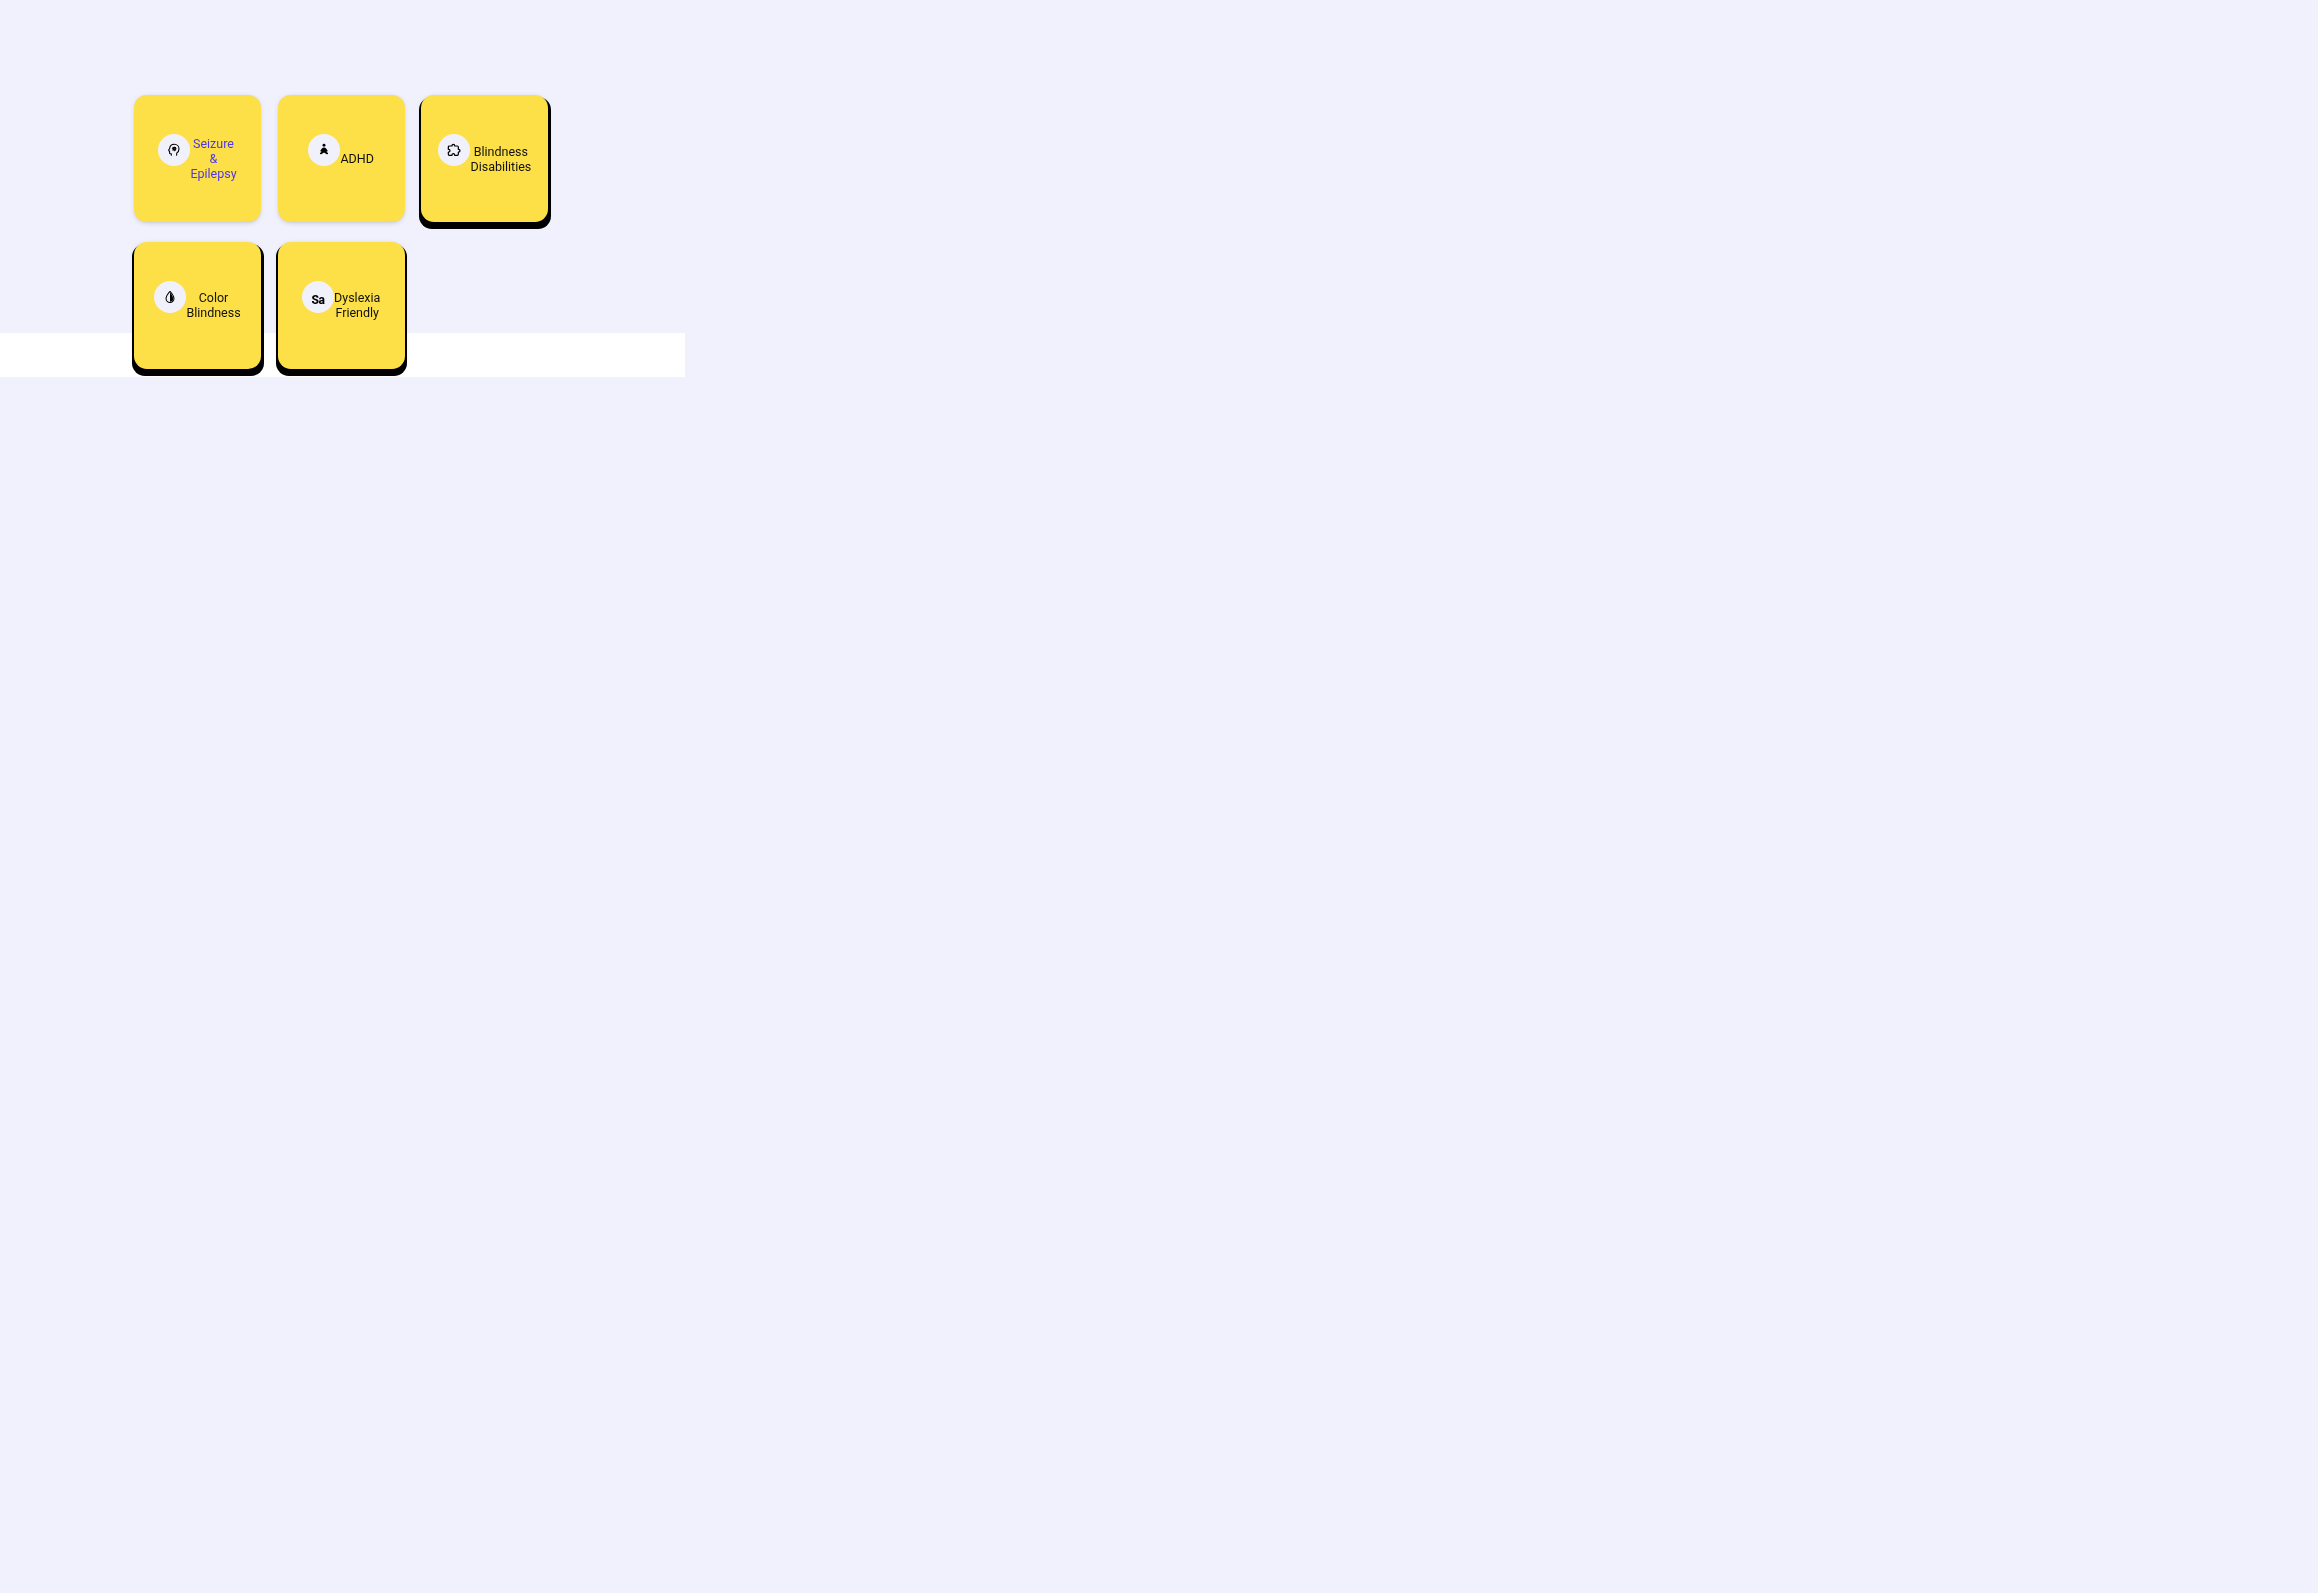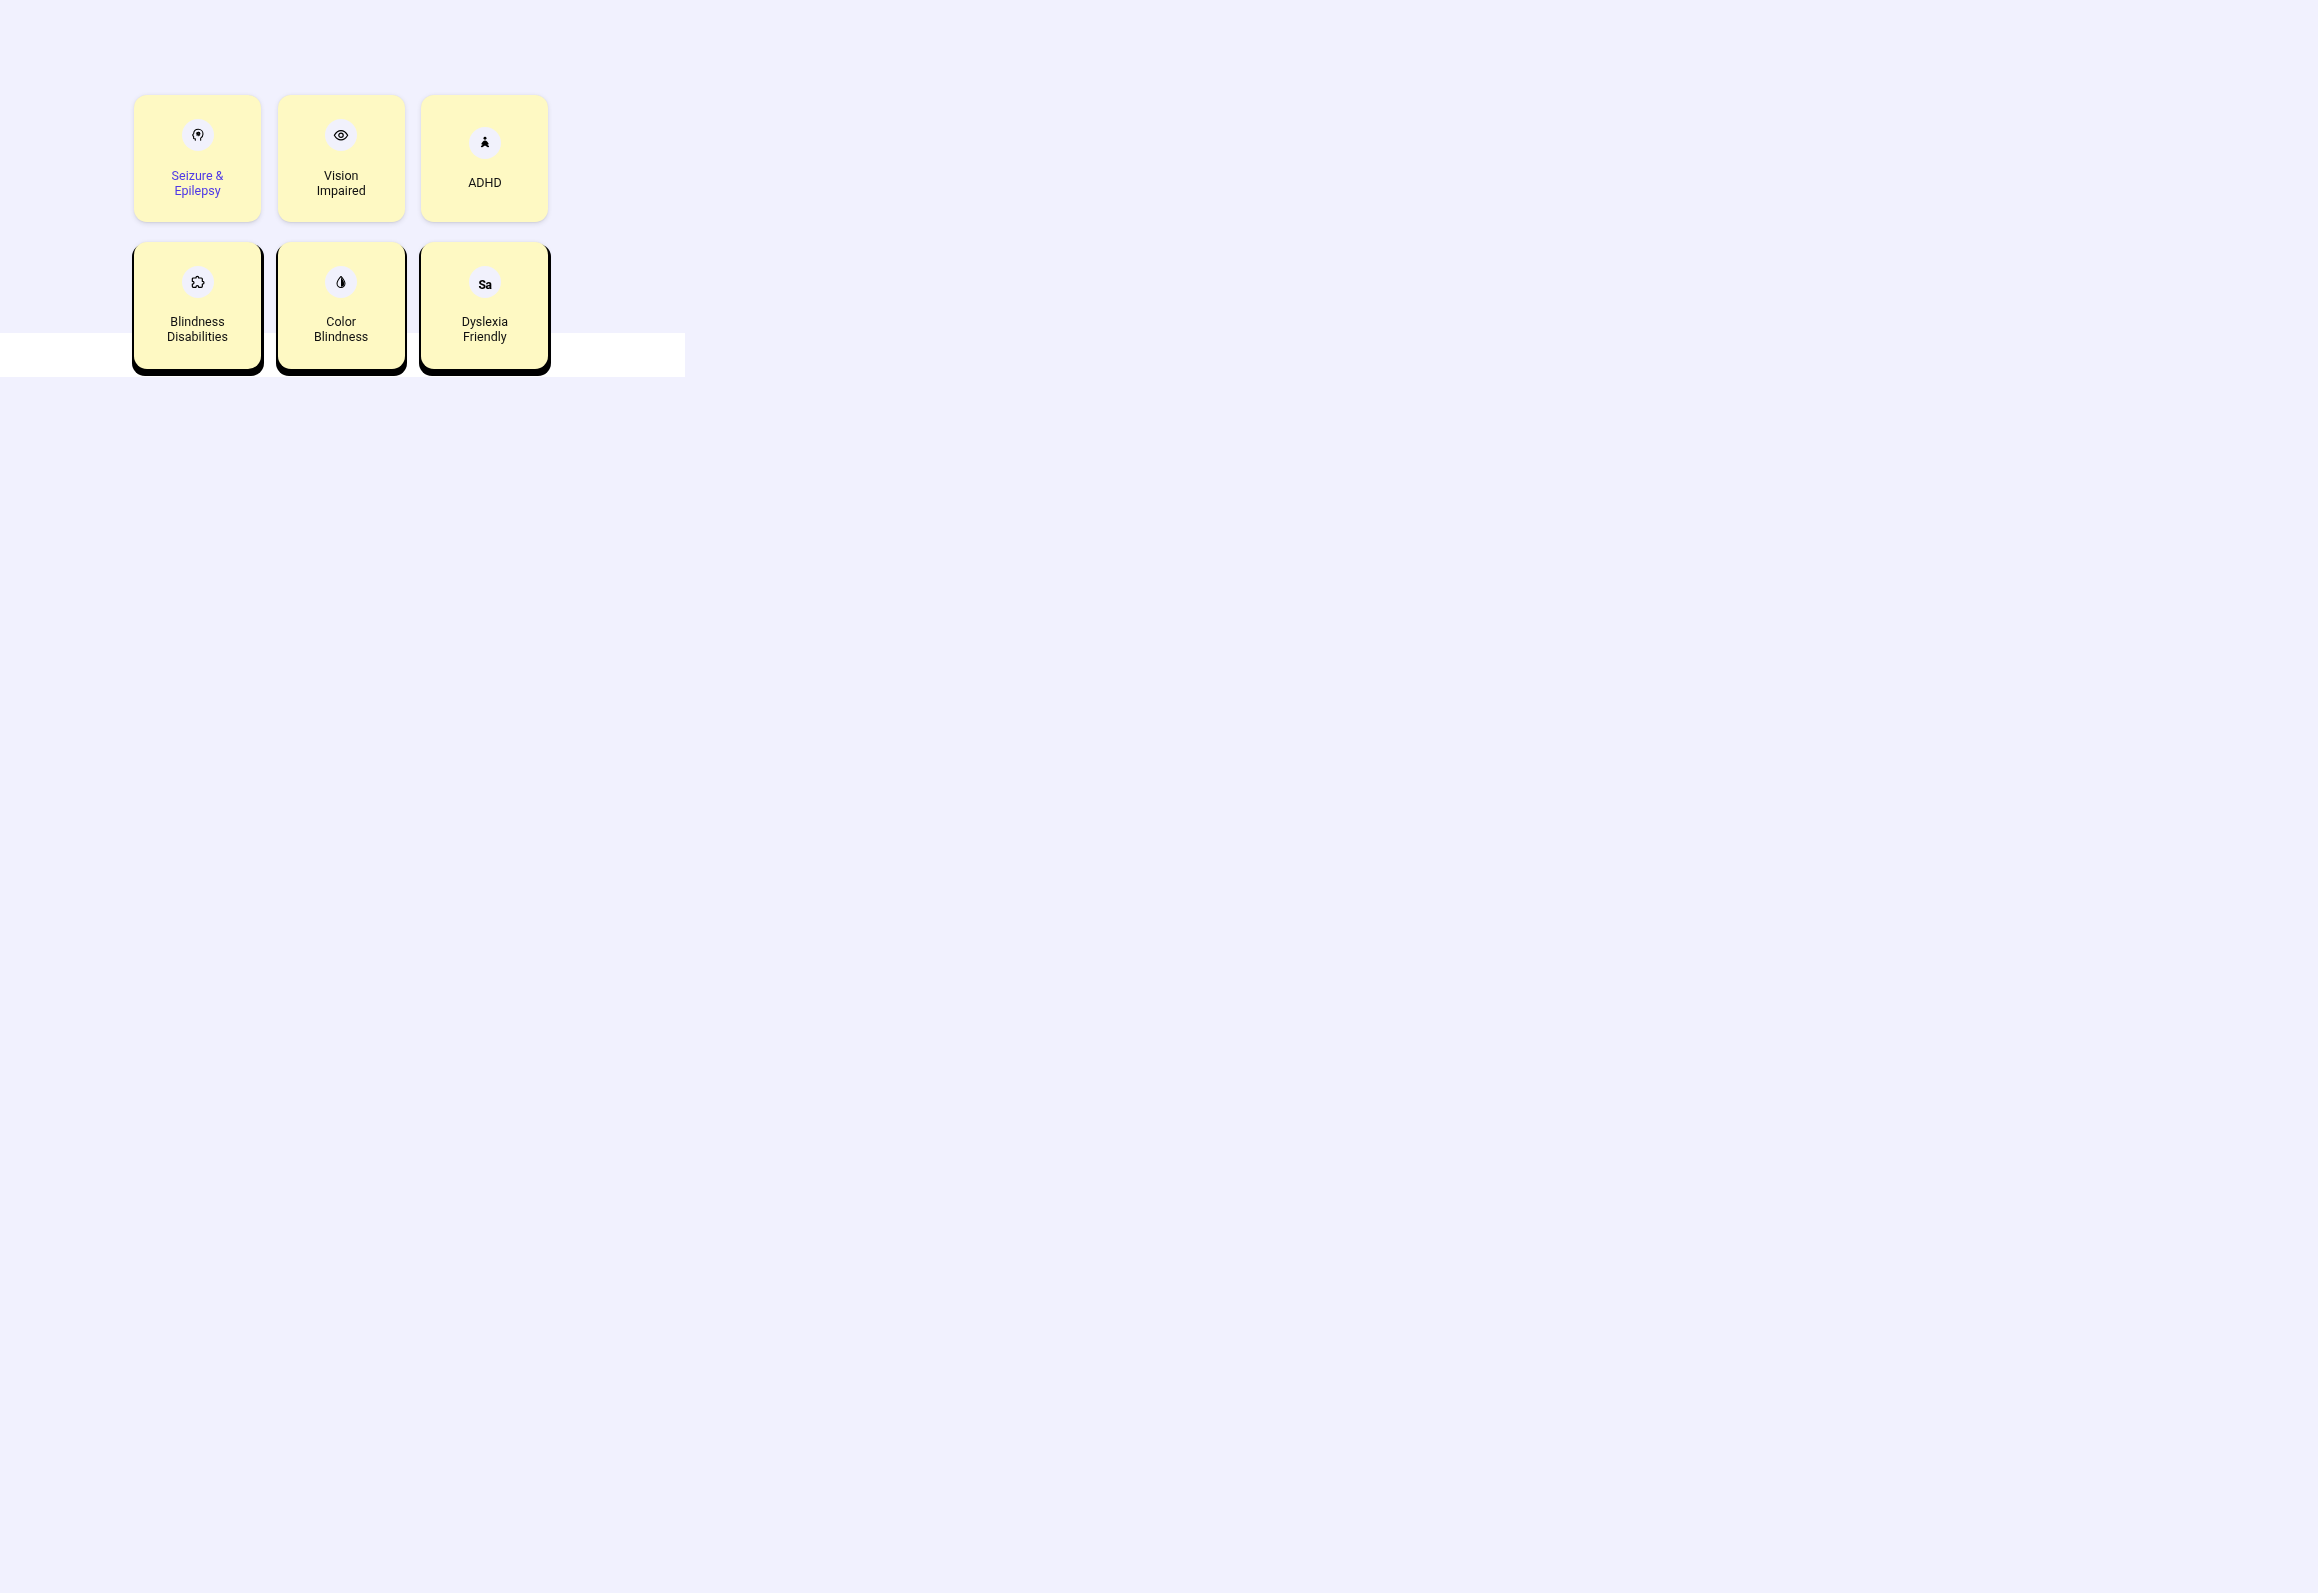--- a/index.html
+++ b/index.html
@@ -50,25 +50,25 @@
       background: #000;
       border-radius: 13px;
       z-index: 0;
     }
 
     .card {
       position: relative;
       z-index: 1;
       width: 127px;
       height: 127px;
-      background: #fef9c3;
+      background: #fde047;
       border-radius: 13px;
       box-shadow: 0 1.9px 5.6px rgba(0,0,0,0.10), 0 0.5px 1.4px rgba(0,0,0,0.06);
       display: flex;
-      flex-direction: column;
+      flex-direction: row;
       align-items: center;
       justify-content: center;
       cursor: pointer;
       padding: 27px;
     }
 
     .icon-circle {
       width: 32px;
       height: 32px;
       border-radius: 50%;
@@ -127,33 +127,20 @@
             <path d="M8 20 v-2.5 H6.2 c-0.6 0 -1 -0.5 -0.9 -1.1 l0.3 -1.6 l-1.4 -2.2 c-0.3 -0.5 -0.2 -1.1 0.3 -1.5 l0.9 -0.7 C5.7 6.2 8.8 3.5 12.4 3.5 c4 0 7.1 3.1 7.1 7 c0 2.6 -1.4 4.9 -3.5 6.2 V20"></path>
             <circle cx="12.4" cy="10.2" r="1.4"></circle>
             <path d="M12.4 7.4 v0.9 M12.4 12.3 v0.9 M9.6 10.2 h0.9 M14.3 10.2 h0.9 M10.4 8.2 l0.65 0.65 M13.7 11.5 l0.65 0.65 M10.4 12.2 l0.65 -0.65 M13.7 8.85 l0.65 -0.65"></path>
           </svg>
         </span>
       </div>
       <div class="card-label active">Seizure &amp; Epilepsy</div>
     </div>
   </div>
 
-  <div class="card-wrap">
-    <div class="card">
-      <div class="icon-circle">
-        <span class="iconbox">
-          <svg viewBox="0 0 24 24" width="18.5" height="18.5" fill="none" stroke="#000" stroke-width="1.8" stroke-linecap="round" stroke-linejoin="round">
-            <path d="M2 12 c2.8 -4.8 7 -7 10 -7 s7.2 2.2 10 7 c-2.8 4.8 -7 7 -10 7 s-7.2 -2.2 -10 -7 Z"></path>
-            <circle cx="12" cy="12" r="3.3"></circle>
-          </svg>
-        </span>
-      </div>
-      <div class="card-label">Vision Impaired</div>
-    </div>
-  </div>
 
   <div class="card-wrap">
     <div class="card">
       <div class="icon-circle">
         <span class="iconbox">
           <svg viewBox="0 0 24 24" width="16" height="16" fill="#000">
             <circle cx="12" cy="5" r="2.2"></circle>
             <path d="M12 8.2 c-1.3 0 -2.4 0.6 -3.1 1.6 l-2.0 2.6 c-0.7 0.9 -0.1 2.2 1.1 2.2 h1.0 l-2.6 1.7 c-1.0 0.65 -0.55 2.2 0.65 2.2 c0.3 0 0.55 -0.08 0.8 -0.24 L12 15.7 l4.15 2.56 c0.25 0.16 0.5 0.24 0.8 0.24 c1.2 0 1.65 -1.55 0.65 -2.2 l-2.6 -1.7 h1.0 c1.2 0 1.8 -1.3 1.1 -2.2 l-2.0 -2.6 C14.4 8.8 13.3 8.2 12 8.2 Z"></path>
           </svg>
         </span>

